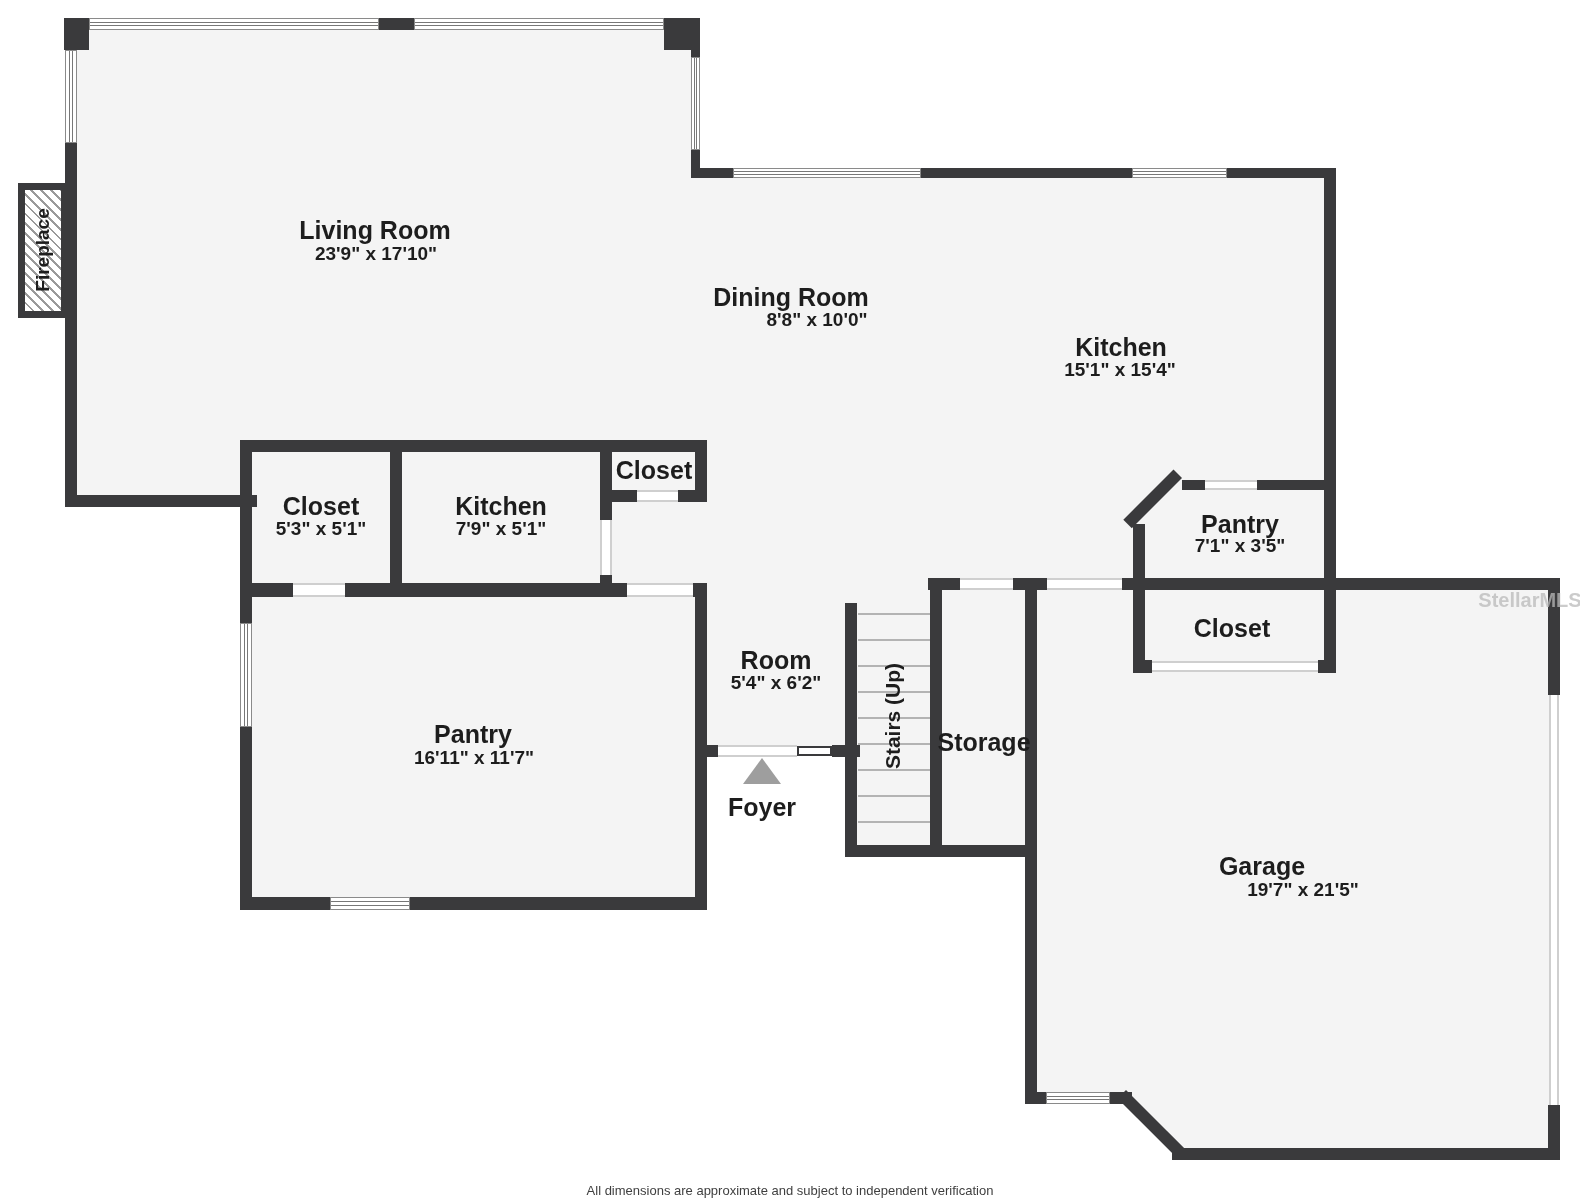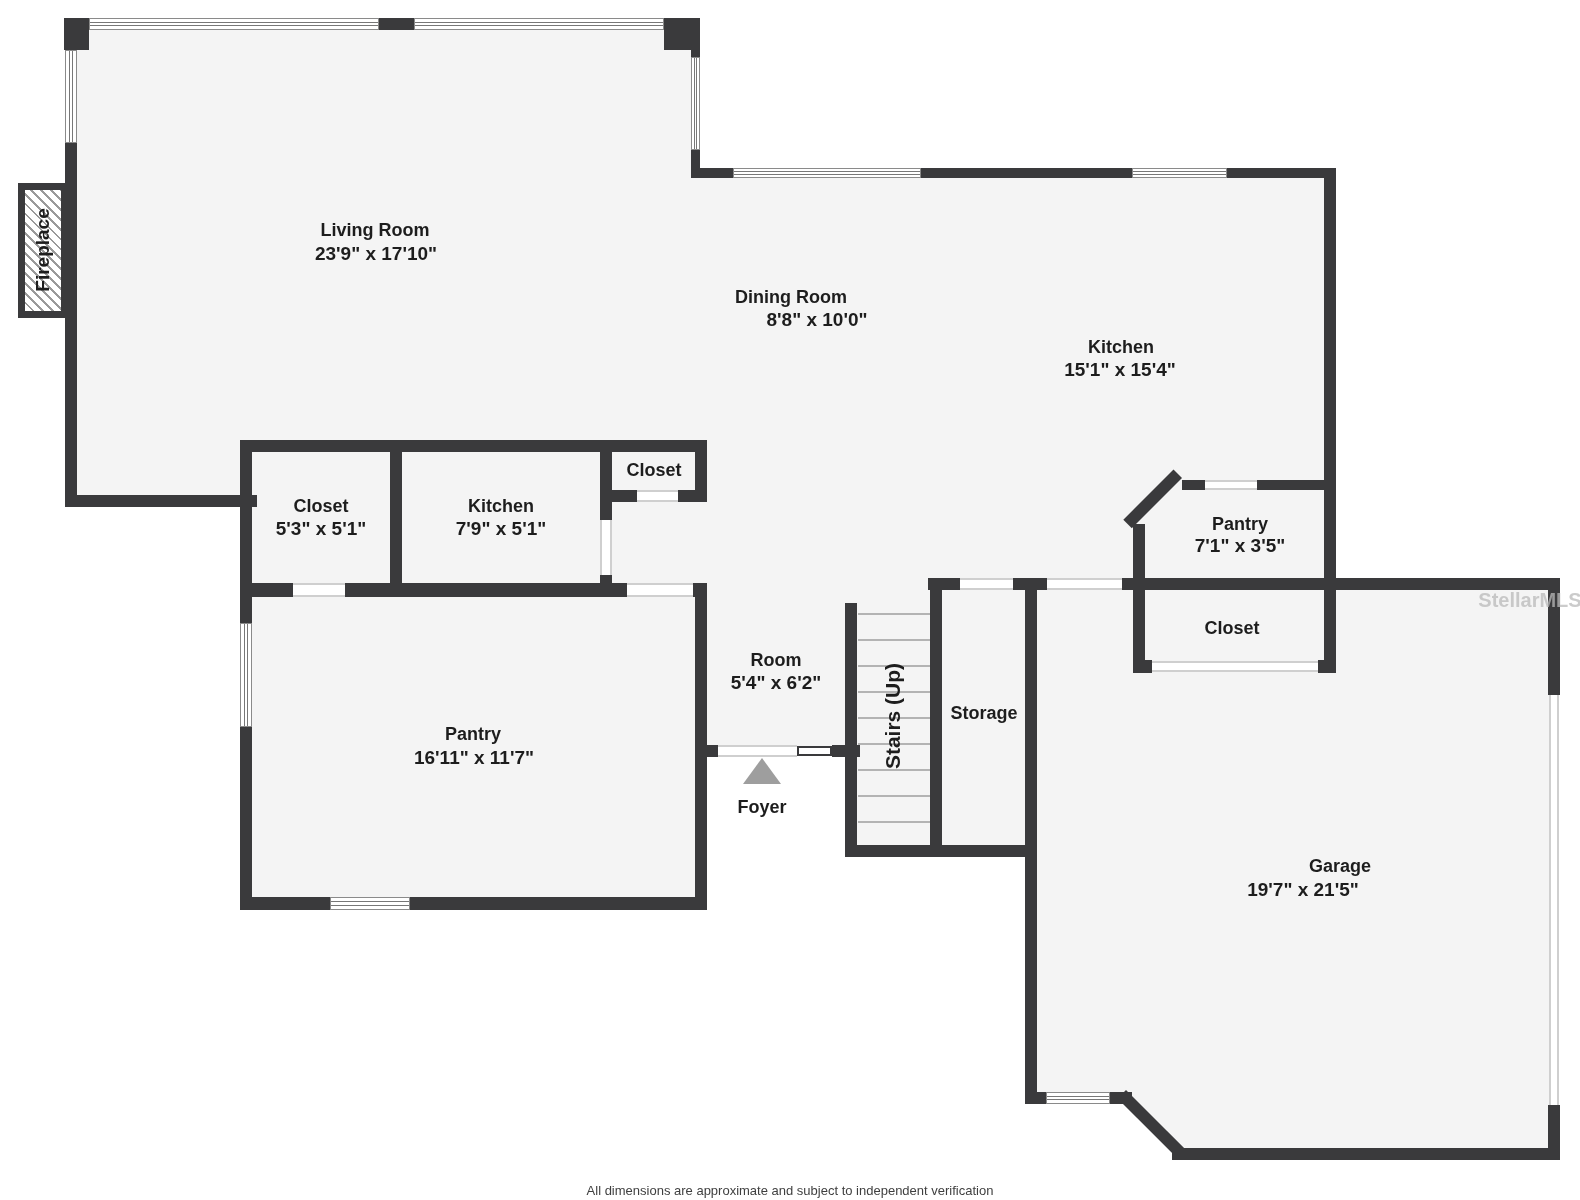--- a/index.html
+++ b/index.html
@@ -15,21 +15,21 @@
     background:linear-gradient(to bottom,#fff 0 30%,#777 30% 40%,#fff 40% 60%,#777 60% 70%,#fff 70% 100%);}
   .win-v{position:absolute;z-index:4;box-sizing:border-box;border:1px solid #8a8a8a;
     background:linear-gradient(to right,#fff 0 30%,#777 30% 40%,#fff 40% 60%,#777 60% 70%,#fff 70% 100%);}
   .gap-h{position:absolute;z-index:4;box-sizing:border-box;background:#fff;
     border-top:2px solid #cfcfcf;border-bottom:2px solid #cfcfcf;}
   .gap-v{position:absolute;z-index:4;box-sizing:border-box;background:#fff;
     border-left:2px solid #cfcfcf;border-right:2px solid #cfcfcf;}
   .tread{position:absolute;z-index:4;height:2px;width:72px;left:858px;background:#b3b3b3;}
   .lbl{position:absolute;z-index:5;transform:translate(-50%,-50%);white-space:nowrap;
     color:#1d1d1d;font-weight:bold;text-align:center;}
-  .name{font-size:18px;}
+  .name{font-size:25px;}
   .dim{font-size:19px;}
   .vlbl{position:absolute;z-index:5;transform:translate(-50%,-50%) rotate(-90deg);
     white-space:nowrap;color:#1d1d1d;font-weight:bold;}
   #fireplace-box{position:absolute;left:18px;top:183px;width:50px;height:135px;z-index:3;
     box-sizing:border-box;border:7px solid #3a3a3c;
     background:repeating-linear-gradient(45deg,#ffffff 0 5px,#9a9a9a 5px 7px);}
   #entry-triangle{position:absolute;left:743px;top:758px;width:0;height:0;z-index:4;
     border-left:19px solid transparent;border-right:19px solid transparent;
     border-bottom:26px solid #9e9e9e;}
   #entry-door-leaf{position:absolute;left:797px;top:746px;width:35px;height:10px;z-index:5;
@@ -161,39 +161,39 @@
   <div class="lbl dim" style="left:817px;top:320px;">8'8" x 10'0"</div>
 
   <div class="lbl name" style="left:1121px;top:347px;">Kitchen</div>
   <div class="lbl dim" style="left:1120px;top:370px;">15'1" x 15'4"</div>
 
   <div class="lbl name" style="left:1240px;top:524px;">Pantry</div>
   <div class="lbl dim" style="left:1240px;top:546px;">7'1" x 3'5"</div>
 
   <div class="lbl name" style="left:1232px;top:628px;">Closet</div>
 
-  <div class="lbl name" style="left:984px;top:713px;">Storage</div>
+  <div class="lbl name" style="left:984px;top:742px;">Storage</div>
 
   <div class="vlbl" style="left:893px;top:716px;font-size:21px;">Stairs (Up)</div>
 
   <div class="lbl name" style="left:776px;top:660px;">Room</div>
   <div class="lbl dim" style="left:776px;top:683px;">5'4" x 6'2"</div>
 
   <div class="lbl name" style="left:762px;top:807px;">Foyer</div>
 
   <div class="lbl name" style="left:473px;top:734px;">Pantry</div>
   <div class="lbl dim" style="left:474px;top:758px;">16'11" x 11'7"</div>
 
   <div class="lbl name" style="left:321px;top:506px;">Closet</div>
   <div class="lbl dim" style="left:321px;top:529px;">5'3" x 5'1"</div>
 
   <div class="lbl name" style="left:501px;top:506px;">Kitchen</div>
   <div class="lbl dim" style="left:501px;top:529px;">7'9" x 5'1"</div>
 
   <div class="lbl name" style="left:654px;top:470px;">Closet</div>
 
-  <div class="lbl name" style="left:1340px;top:866px;">Garage</div>
+  <div class="lbl name" style="left:1262px;top:866px;">Garage</div>
   <div class="lbl dim" style="left:1303px;top:890px;">19'7" x 21'5"</div>
 
   <div id="watermark" style="left:1530px;top:600px;">StellarMLS</div>
   <div id="disclaimer" style="left:790px;top:1190px;">All dimensions are approximate and subject to independent verification</div>
 
 </div>
 
 </body></html>

